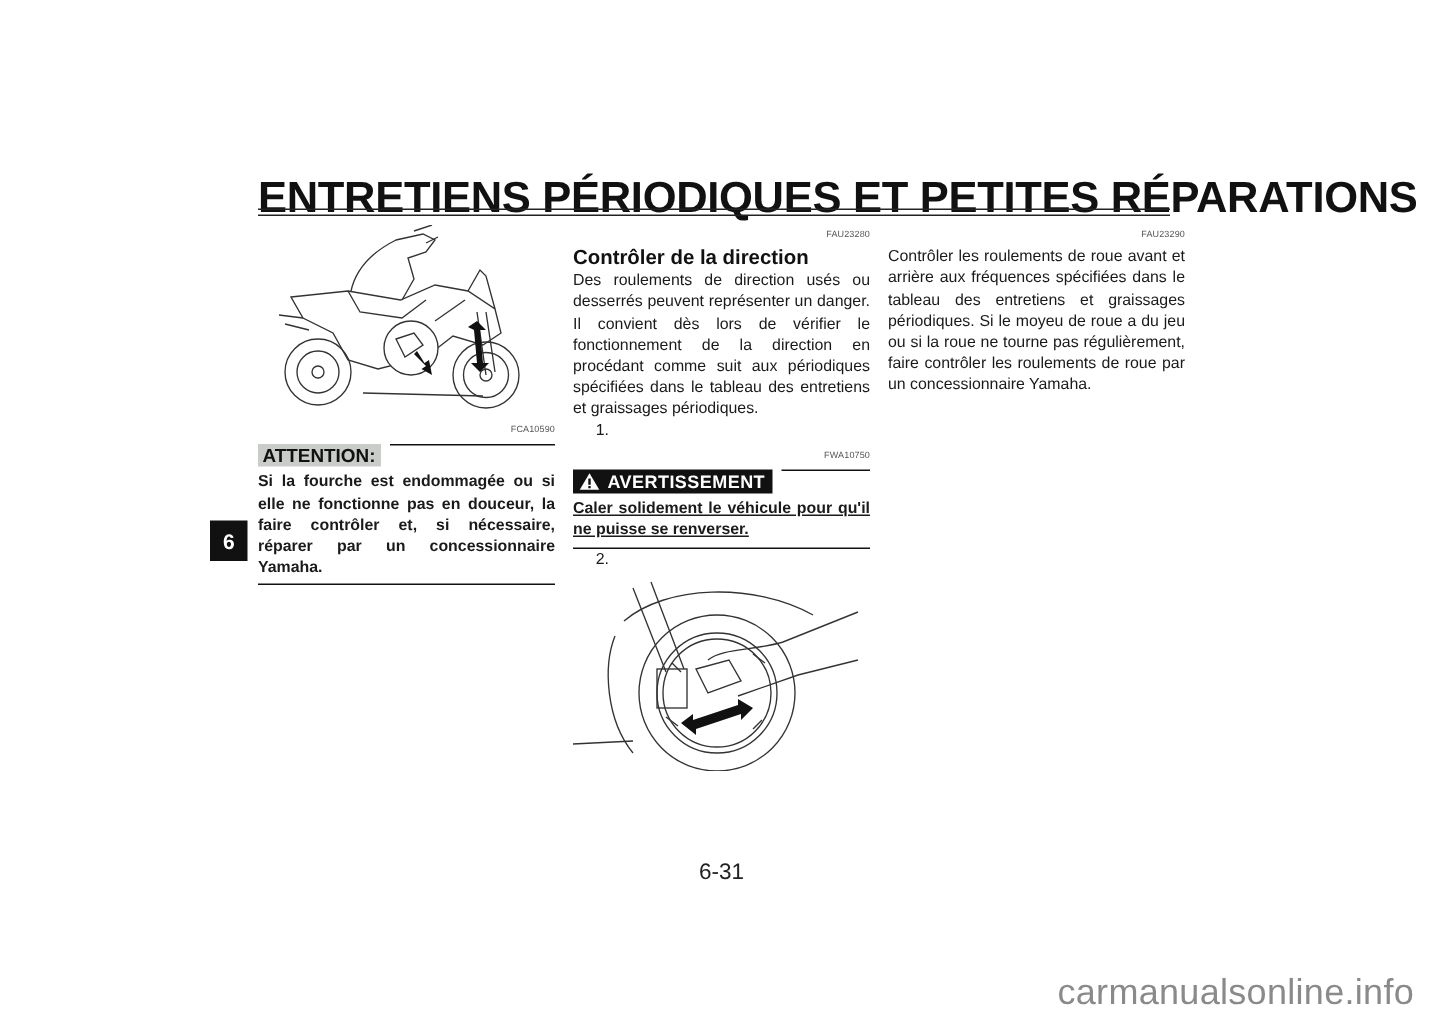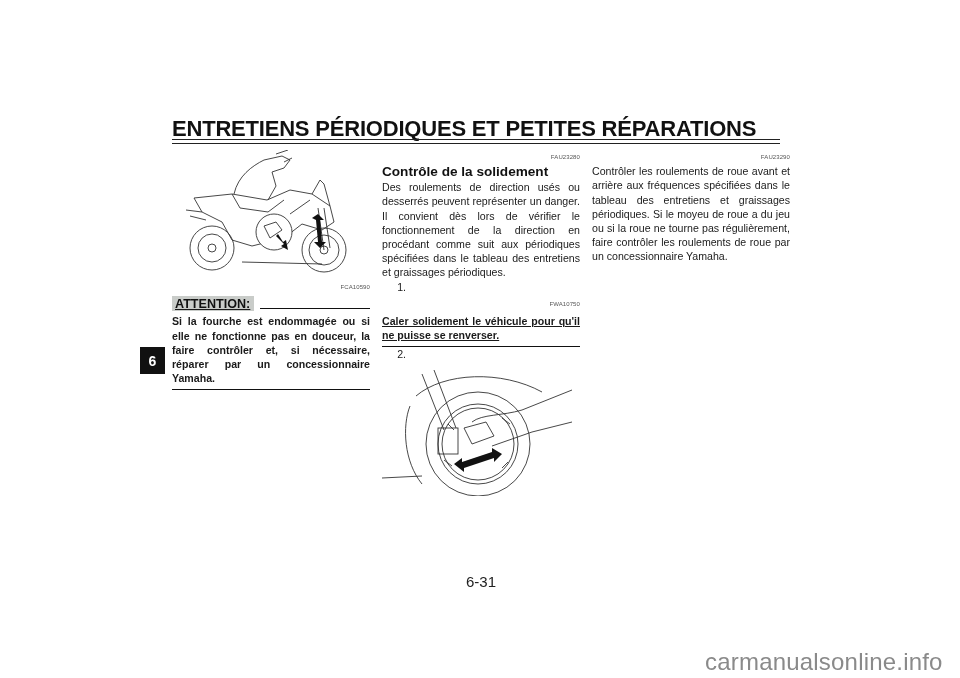--- a/index.html
+++ b/index.html
@@ -1,36 +1,36 @@
 <!DOCTYPE html>
 <html><head>
 <meta charset="utf-8">
 <style>
   html, body { margin:0; padding:0; background:#ffffff; }
   body { width:960px; height:678px; position:relative; overflow:hidden;
          font-family:"Liberation Sans", sans-serif; color:#1a1a1a; }
-  .page-title { position:absolute; left:172px; top:116px; font-size:22px; font-weight:bold;
+  .page-title { position:absolute; left:172px; top:116px; font-size:29px; font-weight:bold;
                 letter-spacing:-0.2px; color:#111; white-space:nowrap; }
   .title-rule { position:absolute; left:172px; width:608px; height:0; border-top:1.6px solid #222; }
   .title-rule.r1 { top:139px; }
   .title-rule.r2 { top:143px; border-top-width:1px; }
   .chapter-tab { position:absolute; left:140px; top:347px; width:25px; height:27px; background:#111;
                  color:#fff; font-weight:bold; font-size:14px; display:flex; align-items:center; justify-content:center; }
   .col { position:absolute; top:150px; width:198px; font-size:10.6px; line-height:14.2px; }
   .col1 { left:172px; }
   .col2 { left:382px; }
   .col3 { left:592px; }
   .code { font-size:6px; color:#555; text-align:right; letter-spacing:0.1px; }
   .h2 { font-weight:bold; font-size:13.6px; line-height:16px; margin-top:0px; color:#111; white-space:nowrap; }
   .body-text { text-align:justify; text-align-last:left; }
   .steps { margin:0; padding:0; list-style:none; }
   .step { display:flex; text-align:justify; }
   .step .num { width:24px; text-align:right; padding-right:6px; flex:none; }
   .step .txt { flex:1; text-align:justify; text-align-last:left; }
-  .notice-head { display:flex; align-items:flex-end; margin-top:2px;text-decoration:underline; }
+  .notice-head { display:flex; align-items:flex-start; margin-top:2px; }
   .attention-label { background:#c9ccc9; font-weight:bold; font-size:12.6px; padding:1px 4px 0 3px; color:#111; }
   .warn-label { background:#111; color:#fff; font-weight:bold; font-size:12px; padding:1px 5px 1px 4px;
                 display:flex; align-items:center; letter-spacing:0.3px; }
   .notice-line { flex:1; border-bottom:1.2px solid #111; margin-left:6px; margin-bottom:2px; }
   .notice-body { font-weight:bold; font-size:10.6px; line-height:14.2px; text-align:justify; text-align-last:left;
                  padding-bottom:4px; border-bottom:1.2px solid #111; }
   .fig { display:block; }
   .page-num { position:absolute; left:466px; top:573px; font-size:15px; color:#222; }
   .watermark { position:absolute; left:705px; top:648px; font-size:24px; color:#8a8a8a; letter-spacing:0.2px; white-space:nowrap; }
 </style>
@@ -78,28 +78,39 @@
   <div class="code" style="margin-top:2px;">FCA10590</div>
   <div class="notice-head" style="margin-top:2px;">
     <span class="attention-label">ATTENTION:</span>
     <span class="notice-line"></span>
   </div>
   <div class="notice-body" style="margin-top:3px;">Si la fourche est endommagée ou si elle ne fonctionne pas en douceur, la faire contrôler et, si nécessaire, réparer par un concessionnaire Yamaha.</div>
 </div>
 
 <div class="col col2">
   <div class="code">FAU23280</div>
-  <div class="h2">Contrôle de la solidement</div>
+  <div class="h2">Contrôler de la direction</div>
   <div class="body-text">Des roulements de direction usés ou desserrés peuvent représenter un danger. Il convient dès lors de vérifier le fonctionnement de la direction en procédant comme suit aux périodiques spécifiées dans le tableau des entretiens et graissages périodiques.</div>
   <ul class="steps">
     <li class="step">
       <span class="num">1.</span>
     </li>
   </ul>
   <div class="code" style="margin-top:3px;">FWA10750</div>
+  <div class="notice-head">
+    <span class="warn-label">
+      <svg width="14" height="12" viewBox="0 0 14 12" style="margin-right:5px;">
+        <path d="M7 0.5 L13.5 11.5 L0.5 11.5 Z" fill="#fff"></path>
+        <rect x="6.2" y="4" width="1.6" height="4.2" fill="#111"></rect>
+        <rect x="6.2" y="9" width="1.6" height="1.5" fill="#111"></rect>
+      </svg>
+      <span>AVERTISSEMENT</span>
+    </span>
+    <span class="notice-line"></span>
+  </div>
   <div class="notice-body" style="margin-top:3px; margin-bottom:0;text-decoration:underline;">Caler solidement le véhicule pour qu'il ne puisse se renverser.</div>
   <ul class="steps">
     <li class="step">
       <span class="num">2.</span>
     </li>
   </ul>
   <svg class="fig" width="198" height="130" viewBox="0 0 198 130" style="margin-top:4px;">
     <g fill="none" stroke="#333" stroke-width="0.9">
       <path d="M28 40 C20 60 22 96 40 118"></path>
       <path d="M34 30 C62 6 120 4 160 26"></path>

